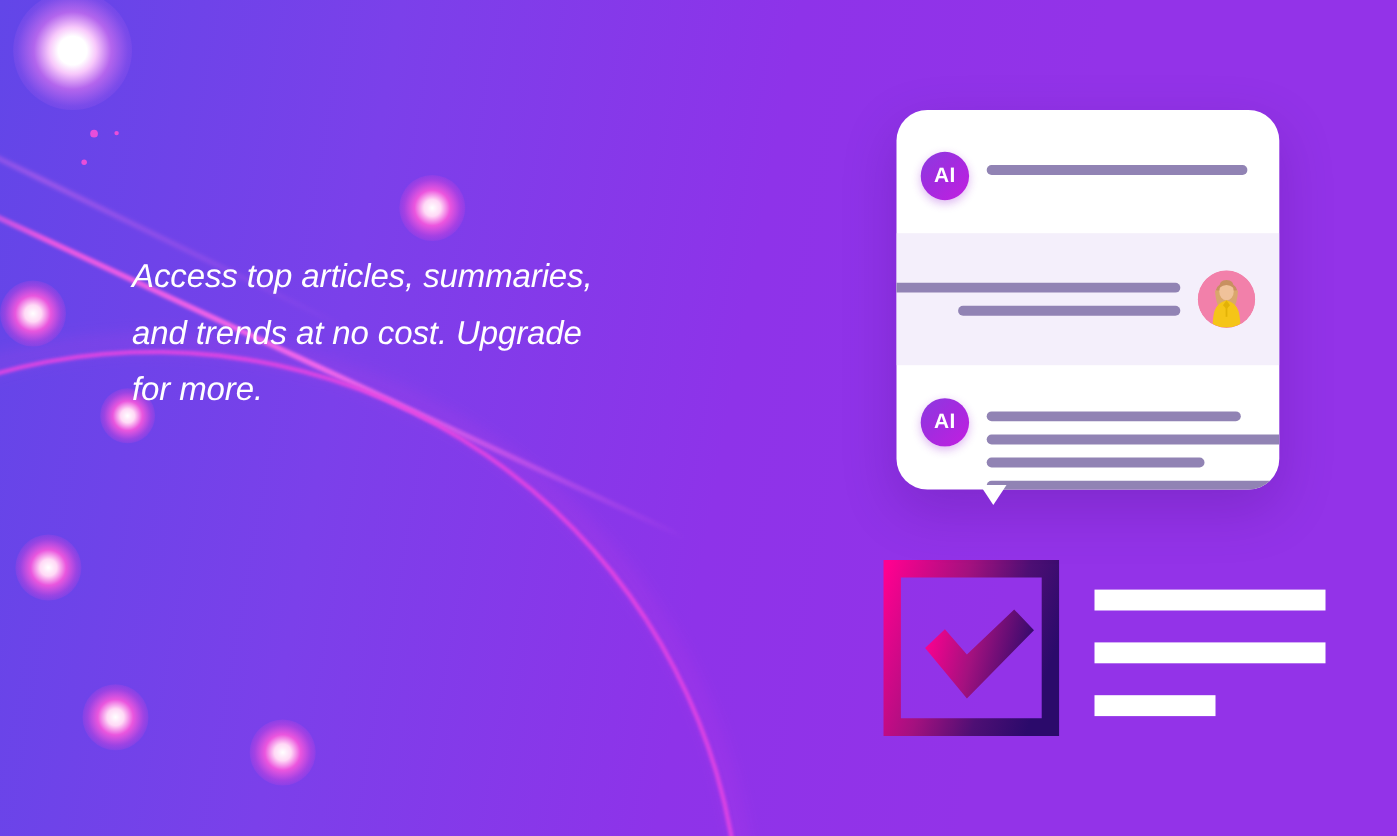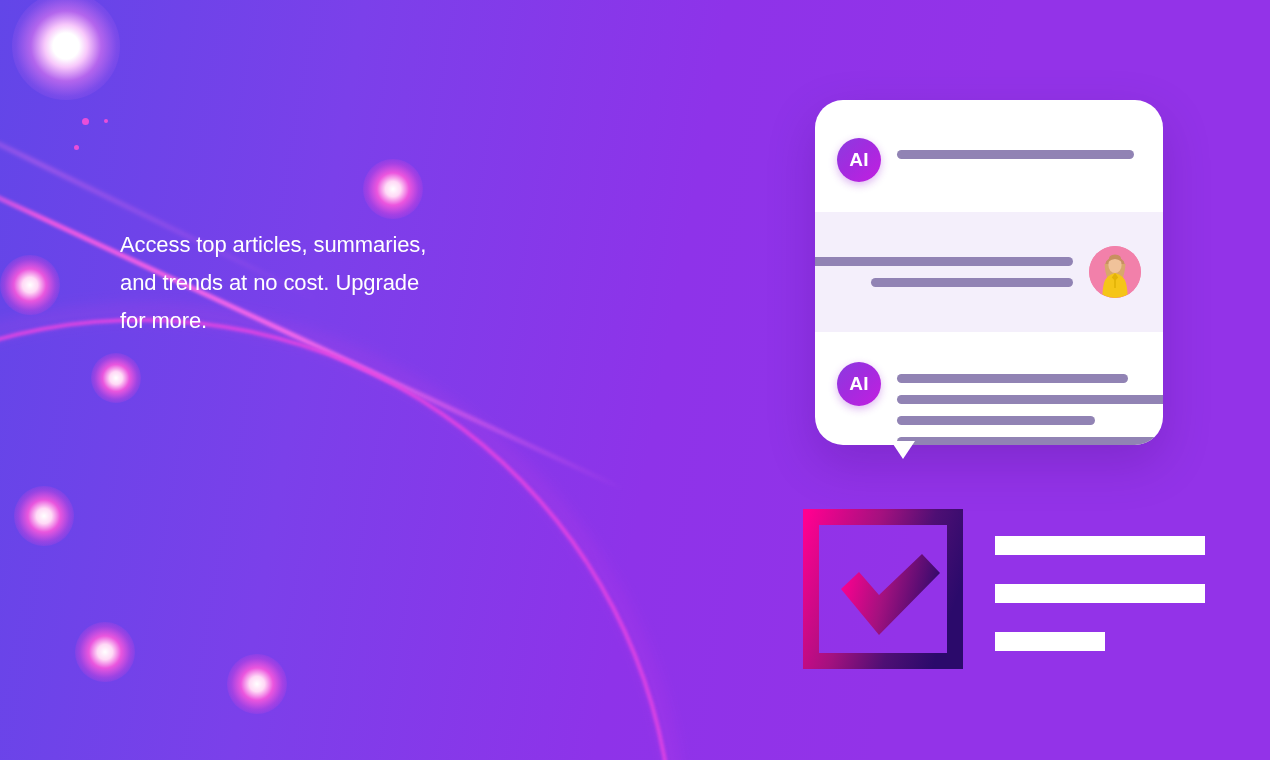--- a/index.html
+++ b/index.html
@@ -99,25 +99,26 @@
     color:#ffffff;
     font-size:56px;
     font-weight:700;
     line-height:1.42;
     letter-spacing:-0.6px;
     white-space:pre-line;
   }
   .subhead {
     margin-top:30px;
     color:#ffffff;
-    font-size:22px;
+    font-size:30px;
     font-weight:400;
     line-height:1.72;
     letter-spacing:-0.1px;
     white-space:pre-line;
+    font-style:italic;
   }
 
   
   .chat-card {
     position:absolute;
     left:815px; top:100px;
     width:348px; height:345px;
     background:#ffffff;
     border-radius:28px;
     box-shadow:0 18px 48px rgba(60,10,110,.22);

